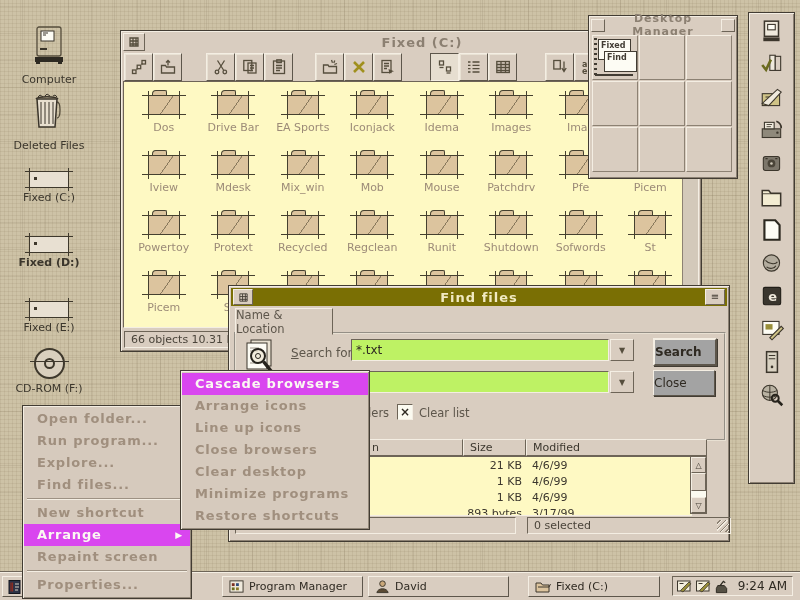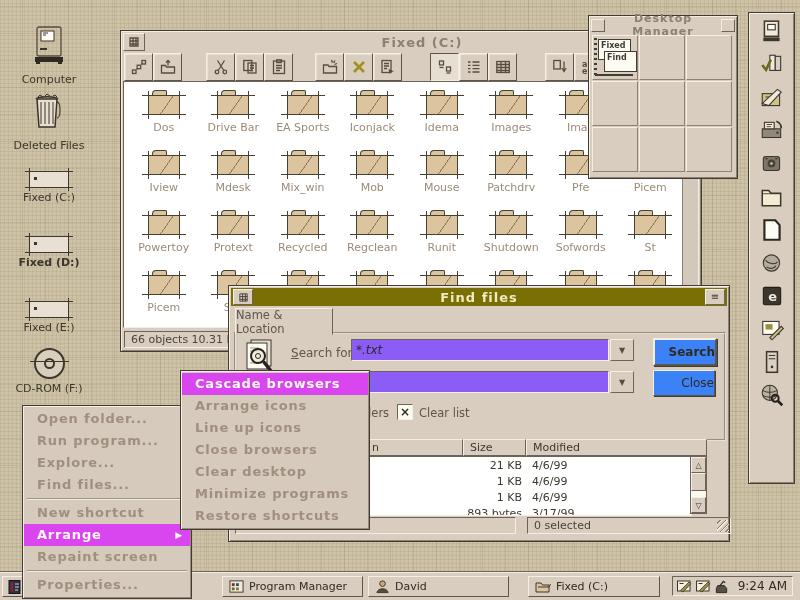--- a/index.html
+++ b/index.html
@@ -16,21 +16,21 @@
   .raised{background:#d9cdc0;border:1px solid;border-color:#f4eee3 #6d6457 #6d6457 #f4eee3;}
   .sunken{border:1px solid;border-color:#6d6457 #f4eee3 #f4eee3 #6d6457;}
   .tbar{display:flex;align-items:center;height:20px;padding:1px 2px;}
   .ttl{flex:1;text-align:center;font-size:13px;font-weight:bold;letter-spacing:1px;color:#8c8072;}
   .sysbtn{width:20px;height:16px;display:flex;align-items:center;justify-content:center;}
   .tb{display:flex;align-items:center;height:28px;padding-left:3px;}
   .tb-btn{width:27px;height:26px;display:flex;align-items:center;justify-content:center;
     background:#d9cdc0;border:1px solid;border-color:#f4eee3 #5d564b #5d564b #f4eee3;box-shadow:inset 1px 1px 0 #e9e2d4;}
   .tb-btn.pressed{border-color:#5d564b #f4eee3 #f4eee3 #5d564b;background:#e6ded0;box-shadow:none;}
   .ic{stroke:#564e3d;fill:none;stroke-width:1.3;}
-  .content{position:absolute;background:#ffffff;}
+  .content{position:absolute;background:#fef9c3;}
   .frow{display:grid;grid-template-columns:repeat(8,69.5px);height:60px;margin-left:5px;}
   .fcell{text-align:center;}
   .ficon{width:38px;height:27px;position:relative;margin:2px auto 0;}
   .ficon::before{content:"";position:absolute;left:-3px;right:-3px;top:5px;bottom:2px;
     border-top:1px solid #45402f;border-bottom:1px solid #45402f;}
   .ficon::after{content:"";position:absolute;left:3px;right:3px;top:1px;bottom:-2px;
     border-left:1px solid #45402f;border-right:1px solid #45402f;}
   .ft{position:absolute;left:7px;top:0;width:13px;height:7px;background:#dcc49e;
     border:1px solid #45402f;border-bottom:none;border-radius:4px 2px 0 0;}
   .fb{position:absolute;left:3px;top:5px;right:3px;bottom:2px;background:#dcc49e;border:1px solid #45402f;
@@ -47,24 +47,24 @@
   .cd{width:27px;height:27px;margin:2px auto 3px;border-radius:50%;border:2px solid #3e382c;background:#d9cfbd;position:relative;}
   .cd::before{content:"";position:absolute;left:8px;top:8px;width:7px;height:7px;border-radius:50%;border:2px solid #3e382c;}
   .cd::after{content:"";position:absolute;left:-6px;right:-6px;top:11px;border-top:1px solid #3e382c;}
   .menu{position:absolute;background:#d6cabd;border:1px solid #423c33;
     box-shadow:inset 1px 1px 0 #f4eee3, inset -1px -1px 0 #958a7b;padding:2px 1px;}
   .mi{height:22px;line-height:22px;padding:0 13px;font-size:13px;font-weight:bold;letter-spacing:.8px;
     color:#a08f7e;white-space:nowrap;position:relative;}
   .mi.hl{background:#d946ef;color:#fbf9f2;}
   .marrow{position:absolute;right:7px;top:0;font-size:9px;}
   .msep{height:0;margin:2px 3px;border-top:1px solid #9d9183;border-bottom:1px solid #f4eee3;}
-  .push{display:flex;align-items:center;justify-content:flex-end;font-size:12px;color:#2f2a22;
-    background:#3b82f6;border:1px solid;border-color:#f4eee3 #5d564b #5d564b #f4eee3;box-shadow:1px 1px 0 #423c33;}
-  .cfield{position:absolute;background:#8b5cf6;border:1px solid;border-color:#6d6457 #f4eee3 #f4eee3 #6d6457;
-    font-size:12px;color:#2f2a22;padding:0 4px;font-family:"DejaVu Sans",sans-serif;font-style:italic;}
+  .push{display:flex;align-items:center;justify-content:flex-start;font-size:12px;color:#2f2a22;
+    background:#a3a3a3;border:1px solid;border-color:#f4eee3 #5d564b #5d564b #f4eee3;box-shadow:1px 1px 0 #423c33;}
+  .cfield{position:absolute;background:#bef264;border:1px solid;border-color:#6d6457 #f4eee3 #f4eee3 #6d6457;
+    font-size:12px;color:#2f2a22;padding:0 4px;font-family:"DejaVu Sans",sans-serif;}
   .dropbtn{position:absolute;width:22px;height:22px;display:flex;align-items:center;justify-content:center;
     font-size:8px;color:#564e3d;}
   .th{position:absolute;height:17px;background:#d9cdc0;display:flex;}
   .thc{border:1px solid;border-color:#f4eee3 #6d6457 #6d6457 #f4eee3;font-size:11px;color:#3c372e;
     padding:1px 6px;box-sizing:border-box;}
   .lrow{height:16px;display:flex;font-size:11px;color:#3c372e;align-items:center;}
   .panel{position:absolute;border:1px solid;border-color:#6d6457 #f4eee3 #f4eee3 #6d6457;
     font-size:11px;color:#4a443a;display:flex;align-items:center;padding:0 6px;box-sizing:border-box;}
   .tbtn{position:absolute;top:3px;height:21px;display:flex;align-items:center;gap:5px;padding:0 6px;
     font-size:11px;color:#2f2a22;background:#d9cdc0;border:1px solid;border-color:#f4eee3 #5d564b #5d564b #f4eee3;

